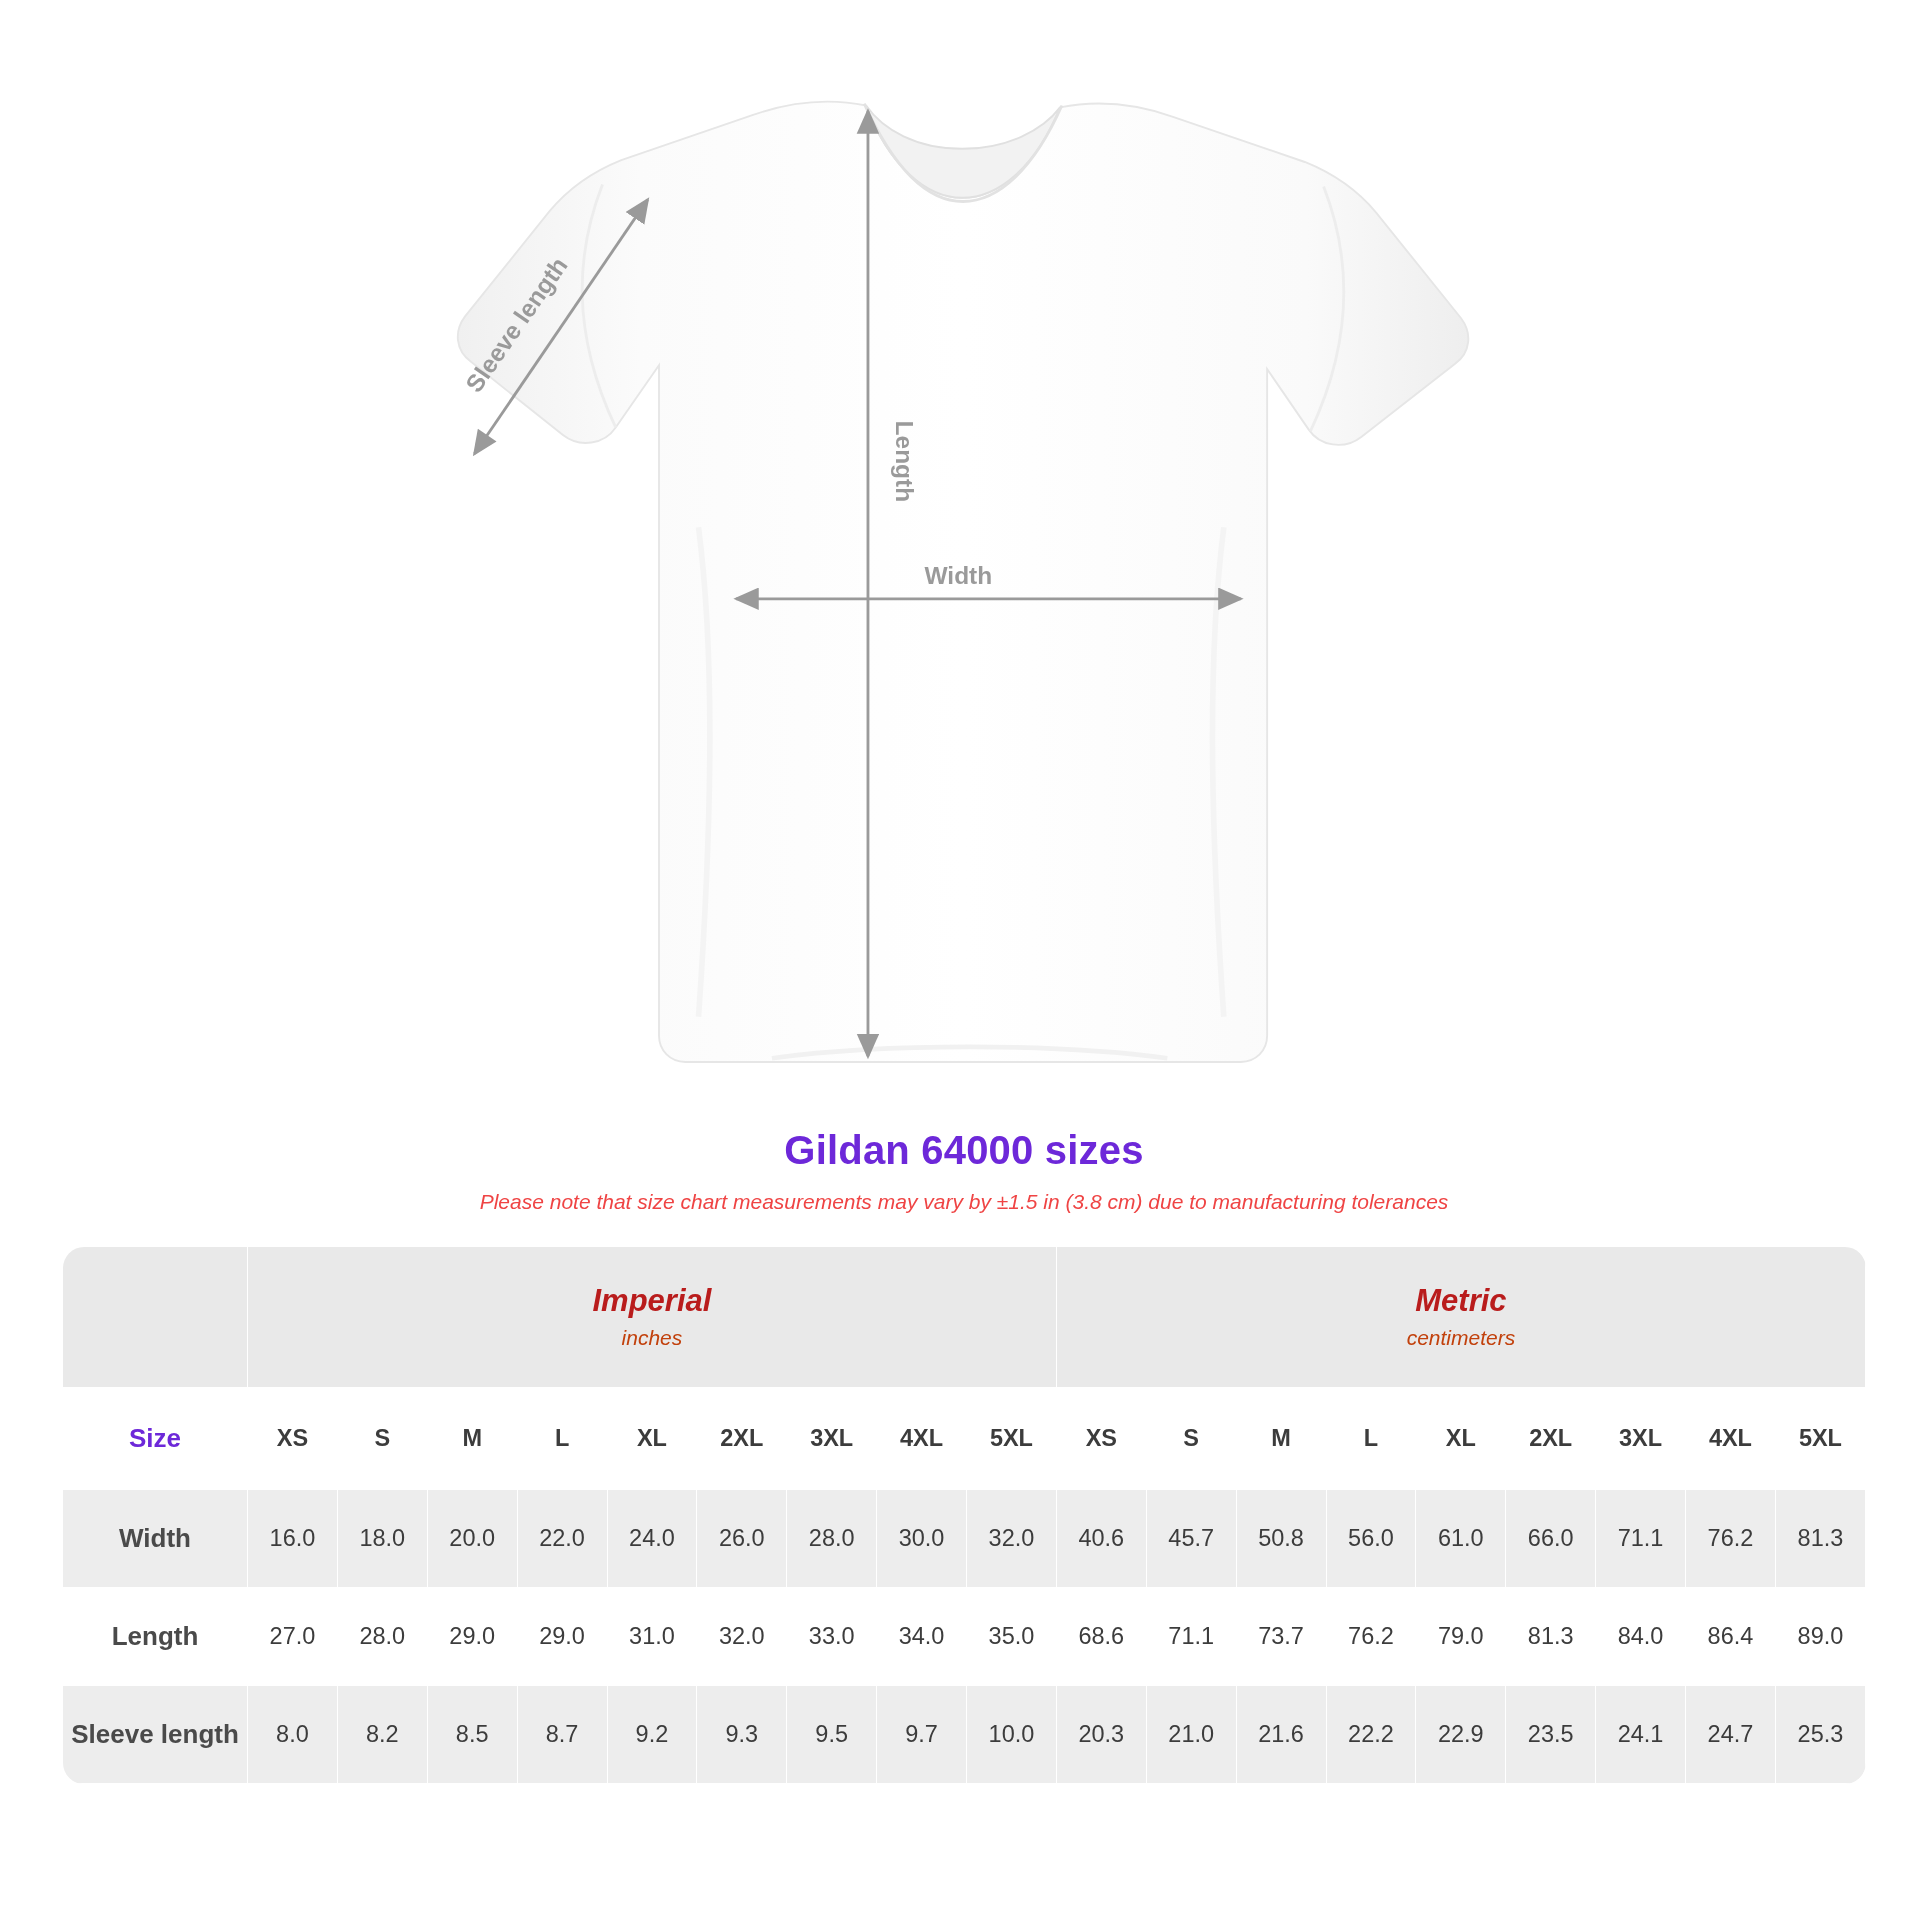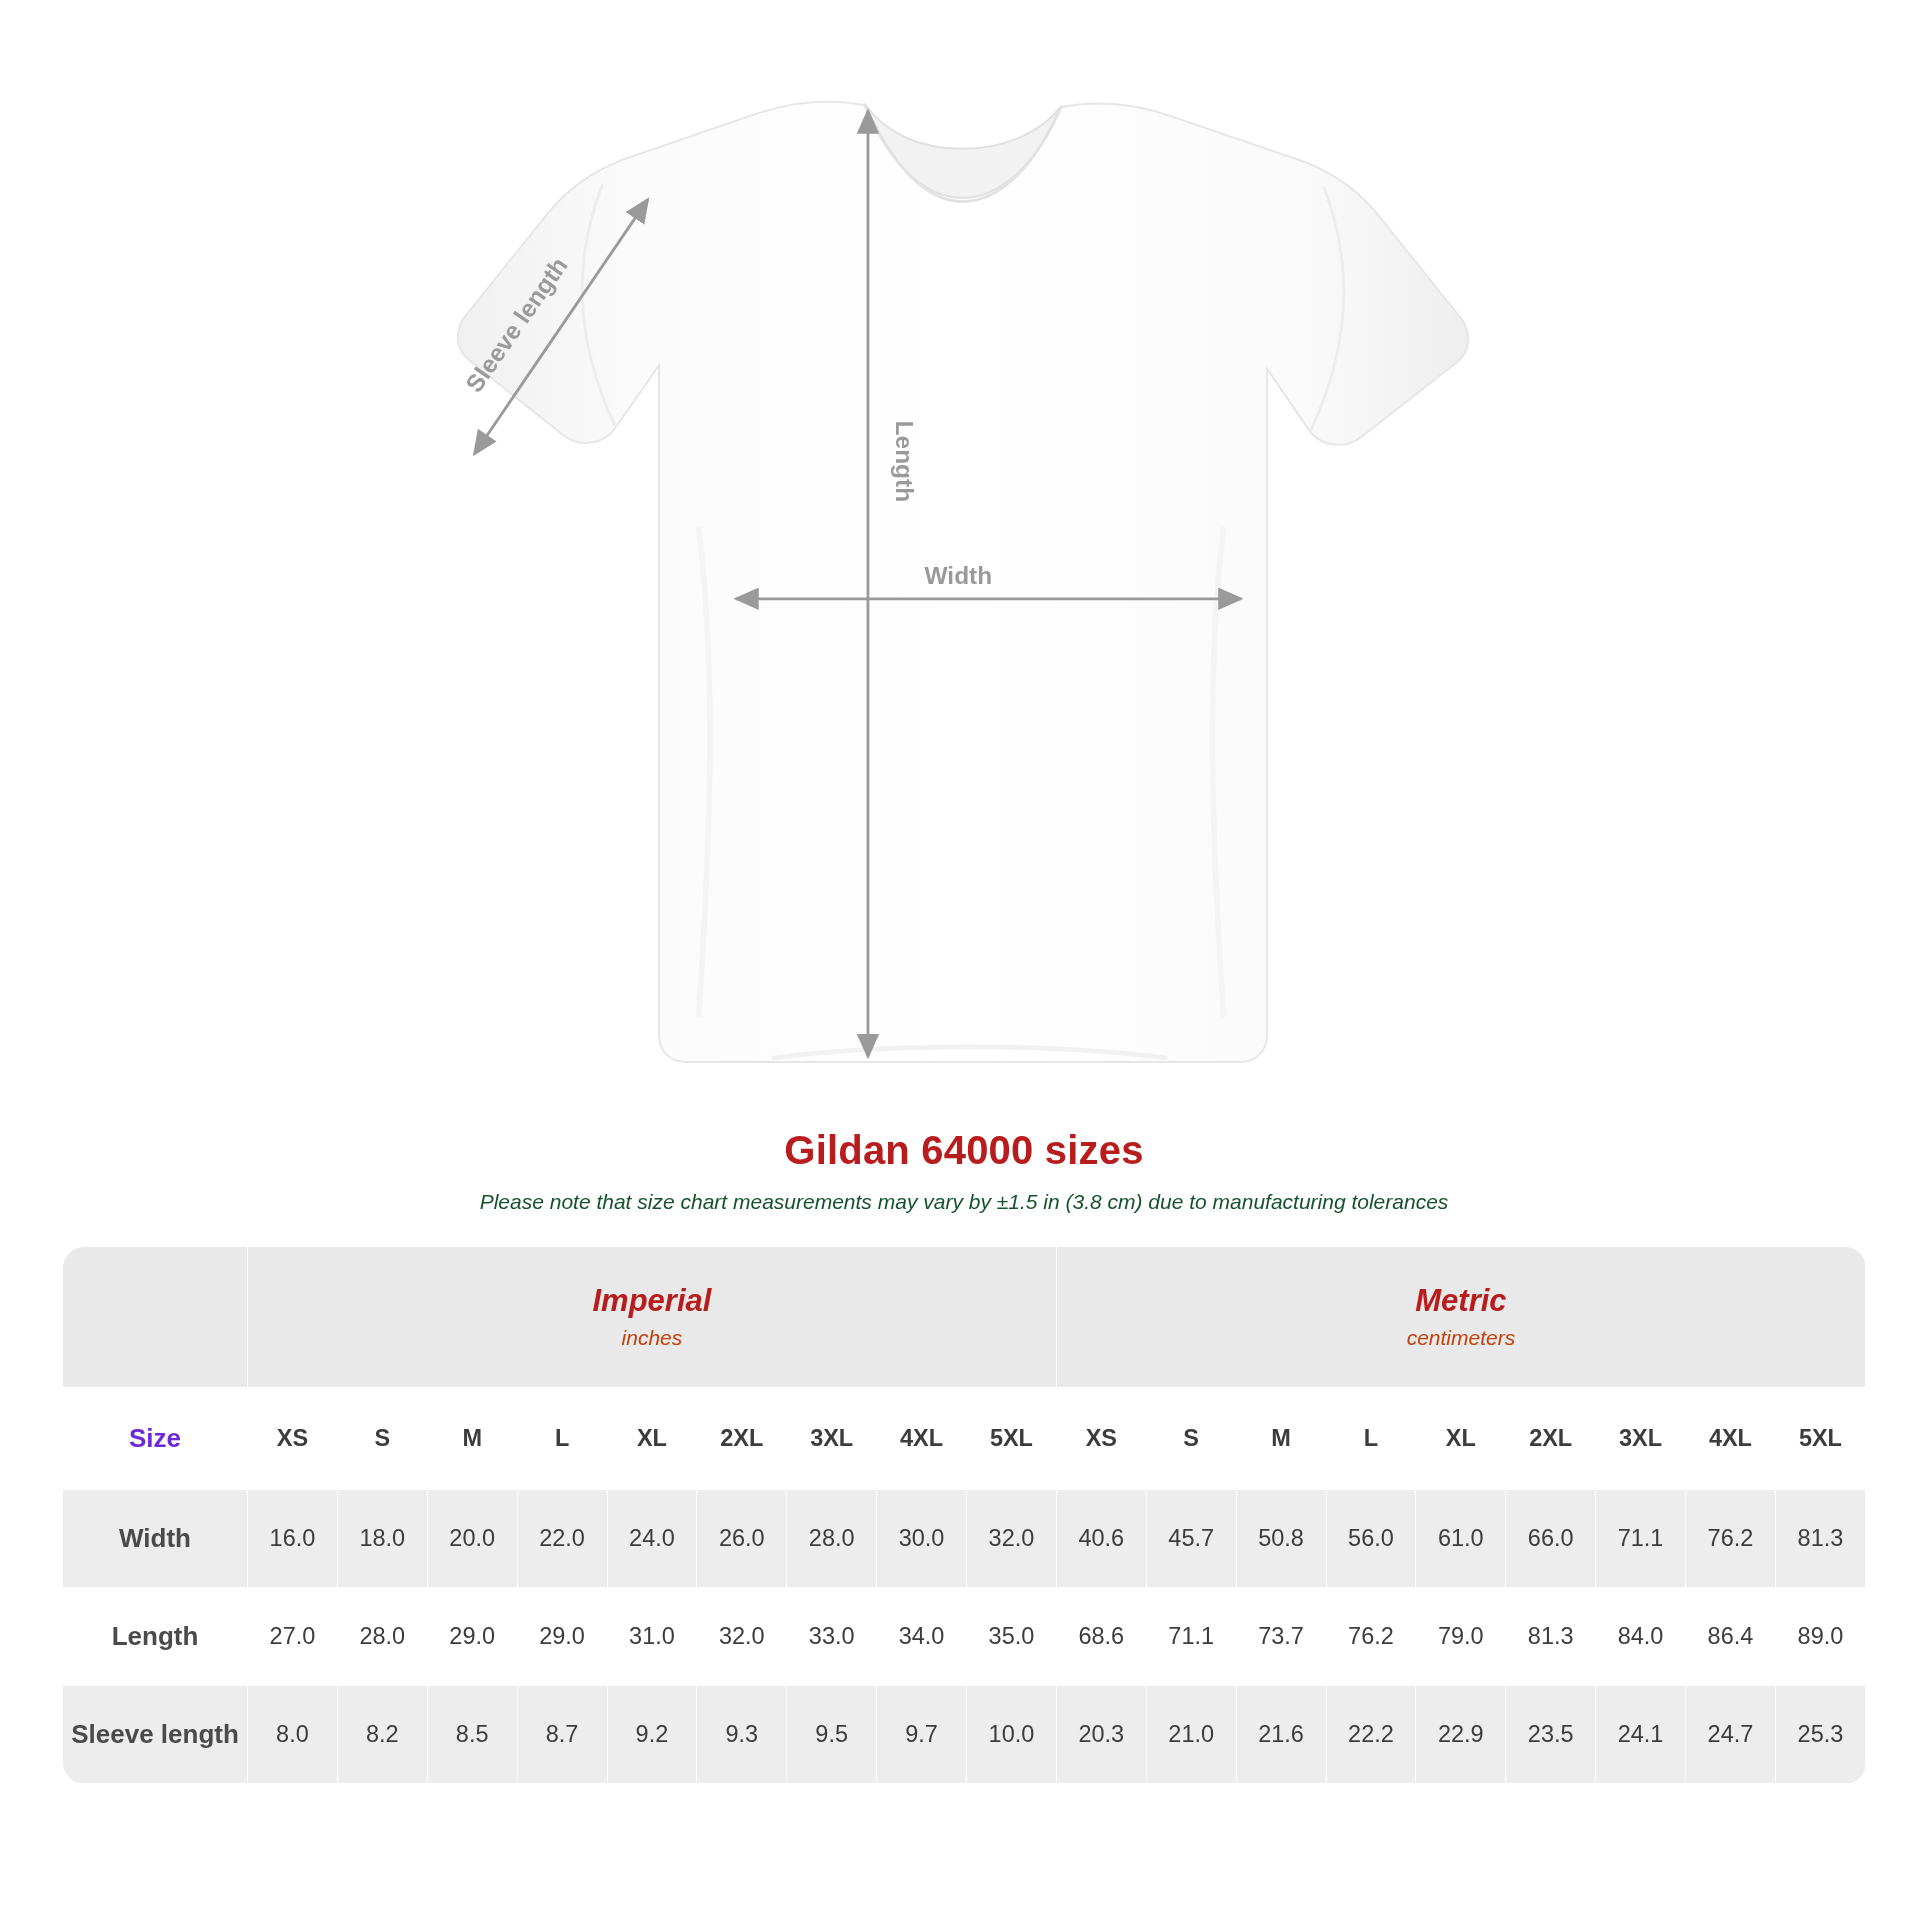--- a/index.html
+++ b/index.html
@@ -36,27 +36,27 @@
   }
 
   
   .title-block {
     text-align: center;
     margin-top: 17px;
   }
   .chart-title {
     font-size: 40px;
     font-weight: bold;
-    color: #b91c1c;
+    color: #6d28d9;
     letter-spacing: 0.2px;
   }
   .chart-note {
     font-size: 21px;
     font-style: italic;
-    color: #14532d;
+    color: #ef4444;
     margin-top: 17px;
   }
 
   
   .table-wrap {
     margin: 32px 62px 0 62px;
     border-radius: 21px;
     overflow: hidden;
     background: #ffffff;
   }

